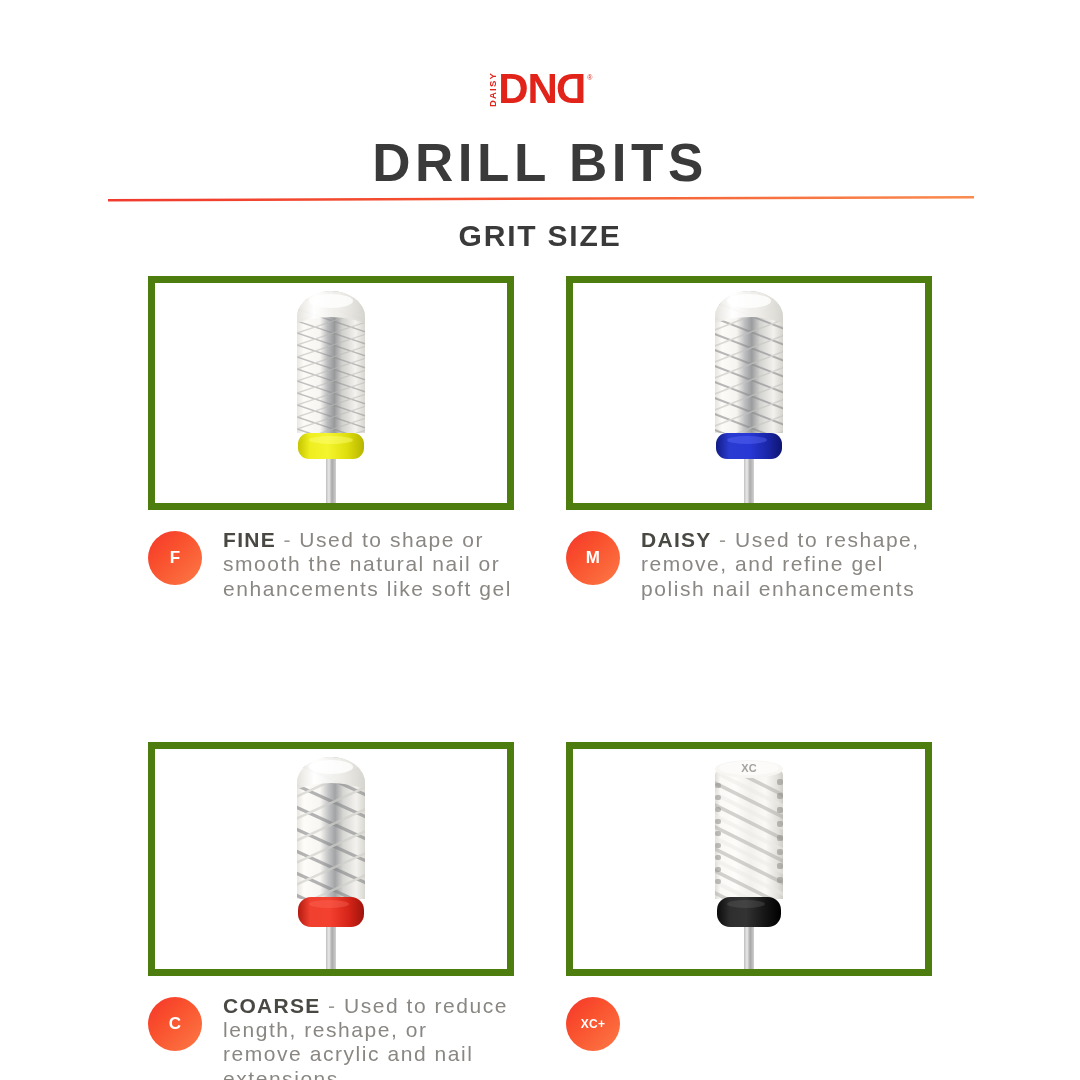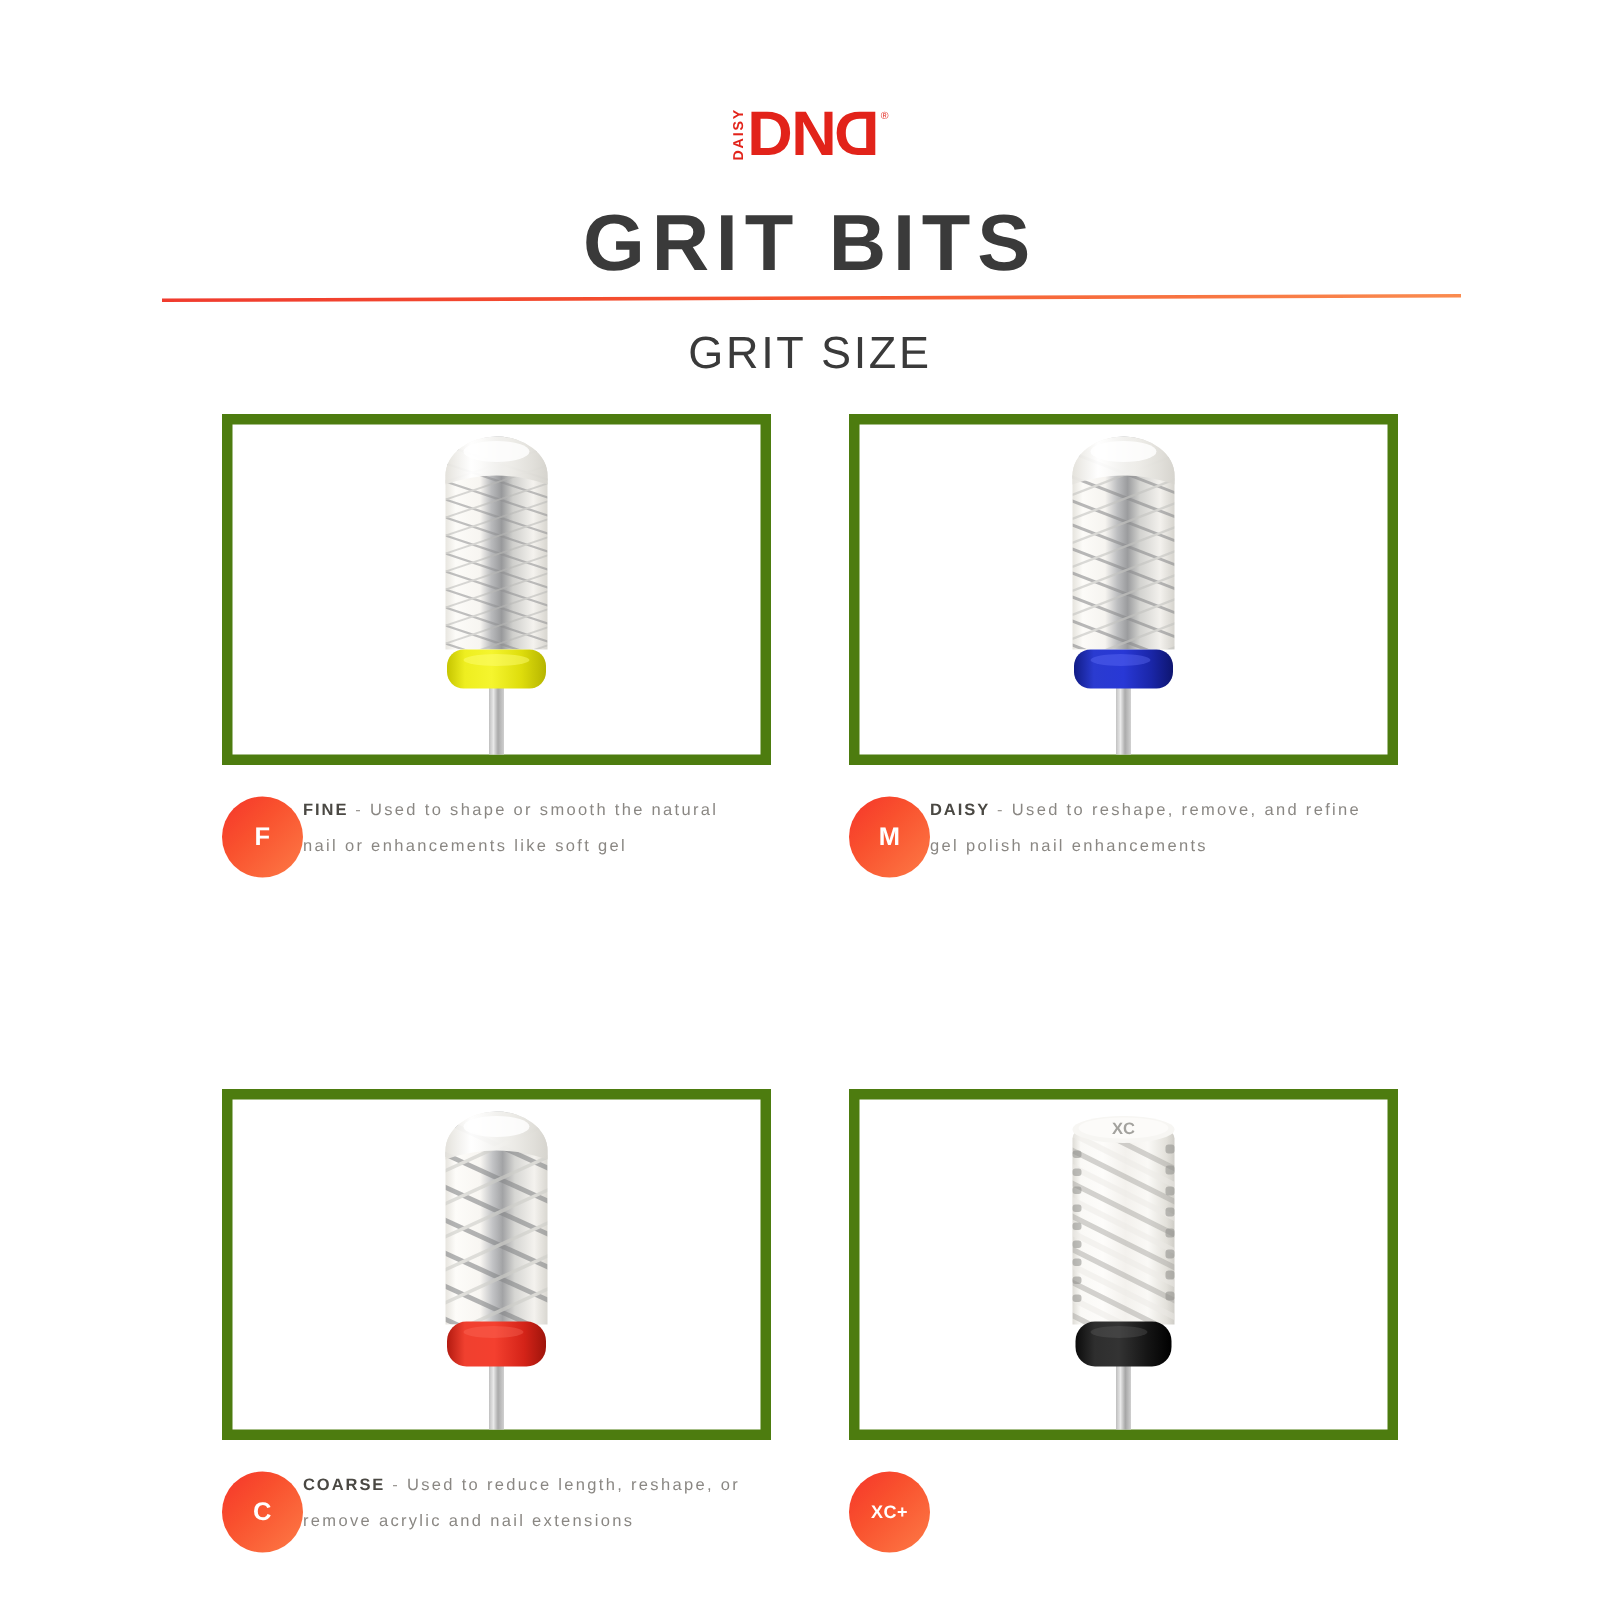--- a/index.html
+++ b/index.html
@@ -47,21 +47,21 @@
     letter-spacing:4.5px; line-height:1;
   }
   .divider{
     position:absolute; left:108px; top:196px; width:866px; height:7px;
   }
   .divider svg{ display:block; }
 
   .sub-title{
     position:absolute; left:0; top:218px; width:1080px;
     text-align:center;
-    font-size:30px; font-weight:normal; color:#3A3A3A;
+    font-size:30px; font-weight:bold; color:#3A3A3A;
     letter-spacing:1.8px; line-height:1.2;
   }
 
   
   .grid{
     position:absolute; left:148px; top:276px; width:784px;
   }
   .row{ display:flex; gap:52px; }
   .row.r2{ margin-top:141px; }
   .cell{ width:366px; }
@@ -88,21 +88,22 @@
     flex:0 0 auto;
     width:54px; height:54px; border-radius:50%;
     background:linear-gradient(135deg,#F5352A 0%,#F9512E 40%,#FD7A46 100%);
     color:#fff; font-weight:bold; font-size:17px;
     display:flex; align-items:center; justify-content:center;
     letter-spacing:0.3px;
     margin-top:3px;
   }
   .badge.small{ font-size:12px; }
   .cap-text{
-    font-size:11px; color:#8A8783;
+    margin-left:21px;
+    font-size:21px; color:#8A8783;
     letter-spacing:1.55px; line-height:24.3px;
     max-width:300px;
   }
   .cap-text b{ color:#4A4843; font-weight:bold; letter-spacing:1.3px; }
   .cap-text .sep{ color:#9C9995; }
 </style>
 </head>
 <body>
 
 <div class="page">
@@ -112,21 +113,21 @@
       <div class="logo-daisy">DAISY</div>
       <div class="logo-dnd">
         <span class="logo-letter">D</span>
         <span class="logo-letter">N</span>
         <span class="logo-letter flip">D</span>
         <span class="logo-reg">®</span>
       </div>
     </div>
   </div>
 
-  <div class="main-title">GRIT BITS</div>
+  <div class="main-title">DRILL BITS</div>
 
   <div class="divider">
     <svg width="866" height="7" viewBox="0 0 866 7">
       <defs>
         <linearGradient id="divgrad" x1="0" y1="0" x2="1" y2="0">
           <stop offset="0" stop-color="#F03B2E"></stop>
           <stop offset="0.5" stop-color="#F5552F"></stop>
           <stop offset="1" stop-color="#FA8B4F"></stop>
         </linearGradient>
       </defs>

